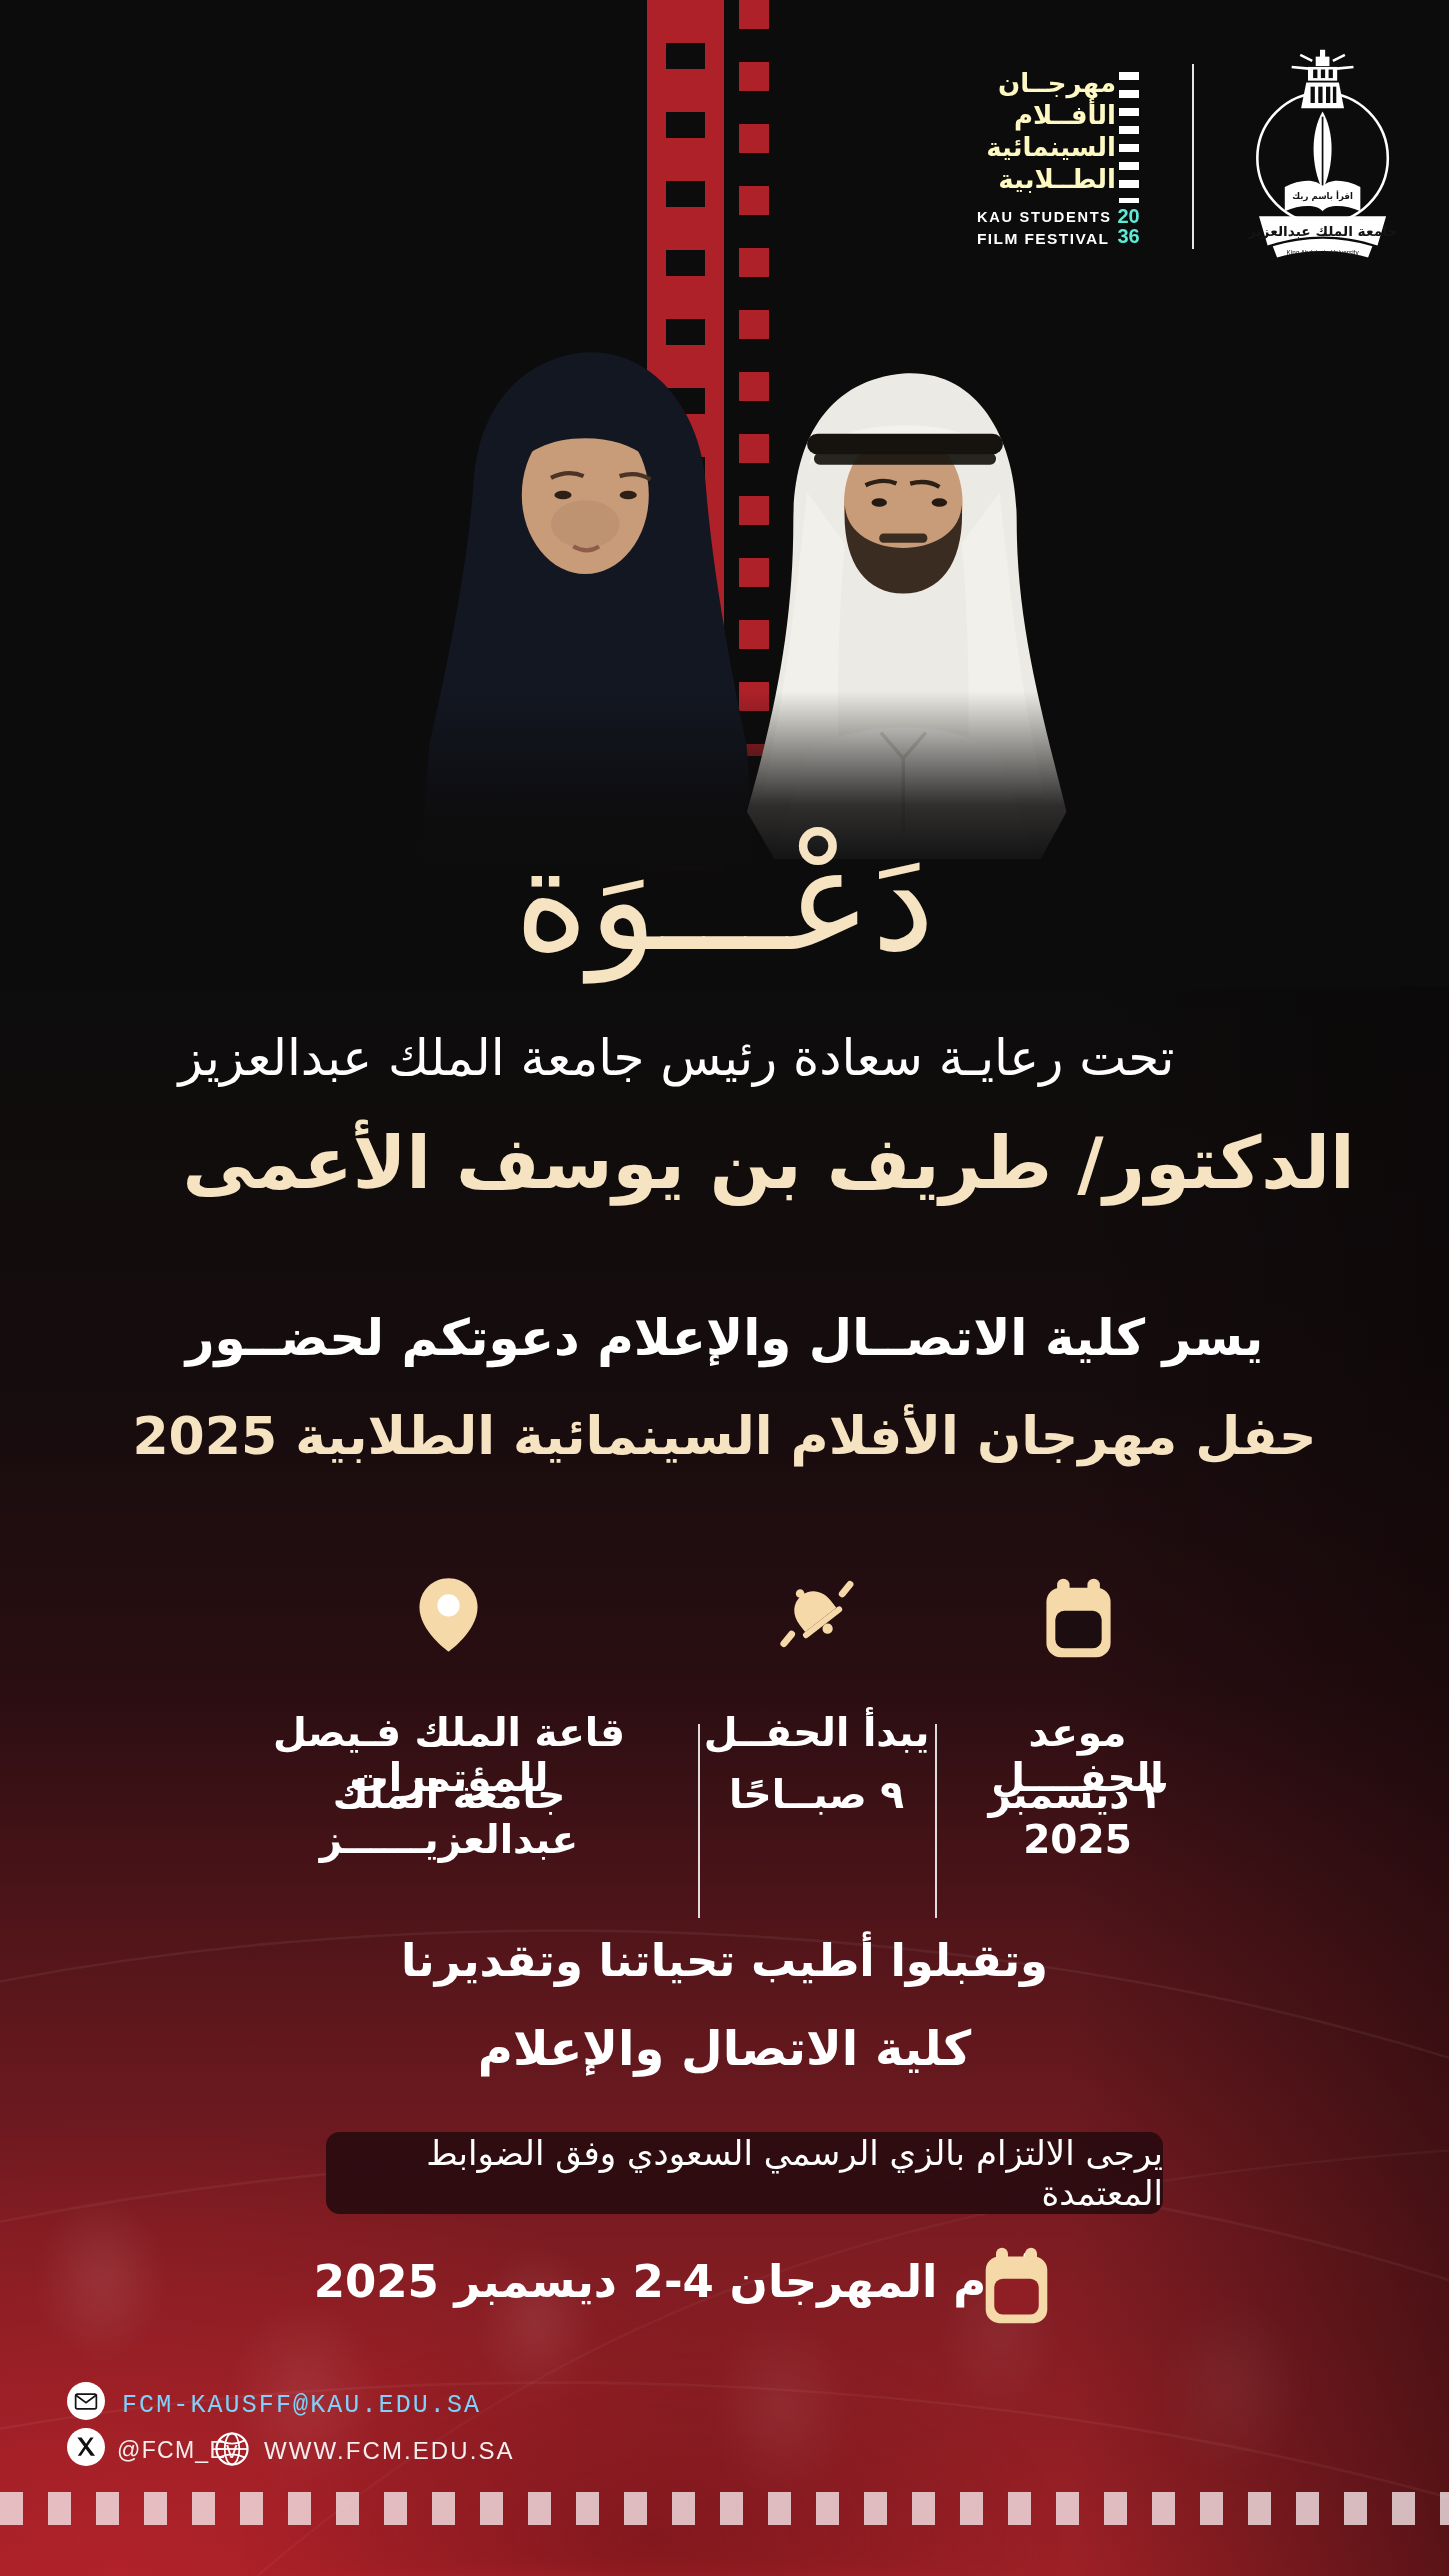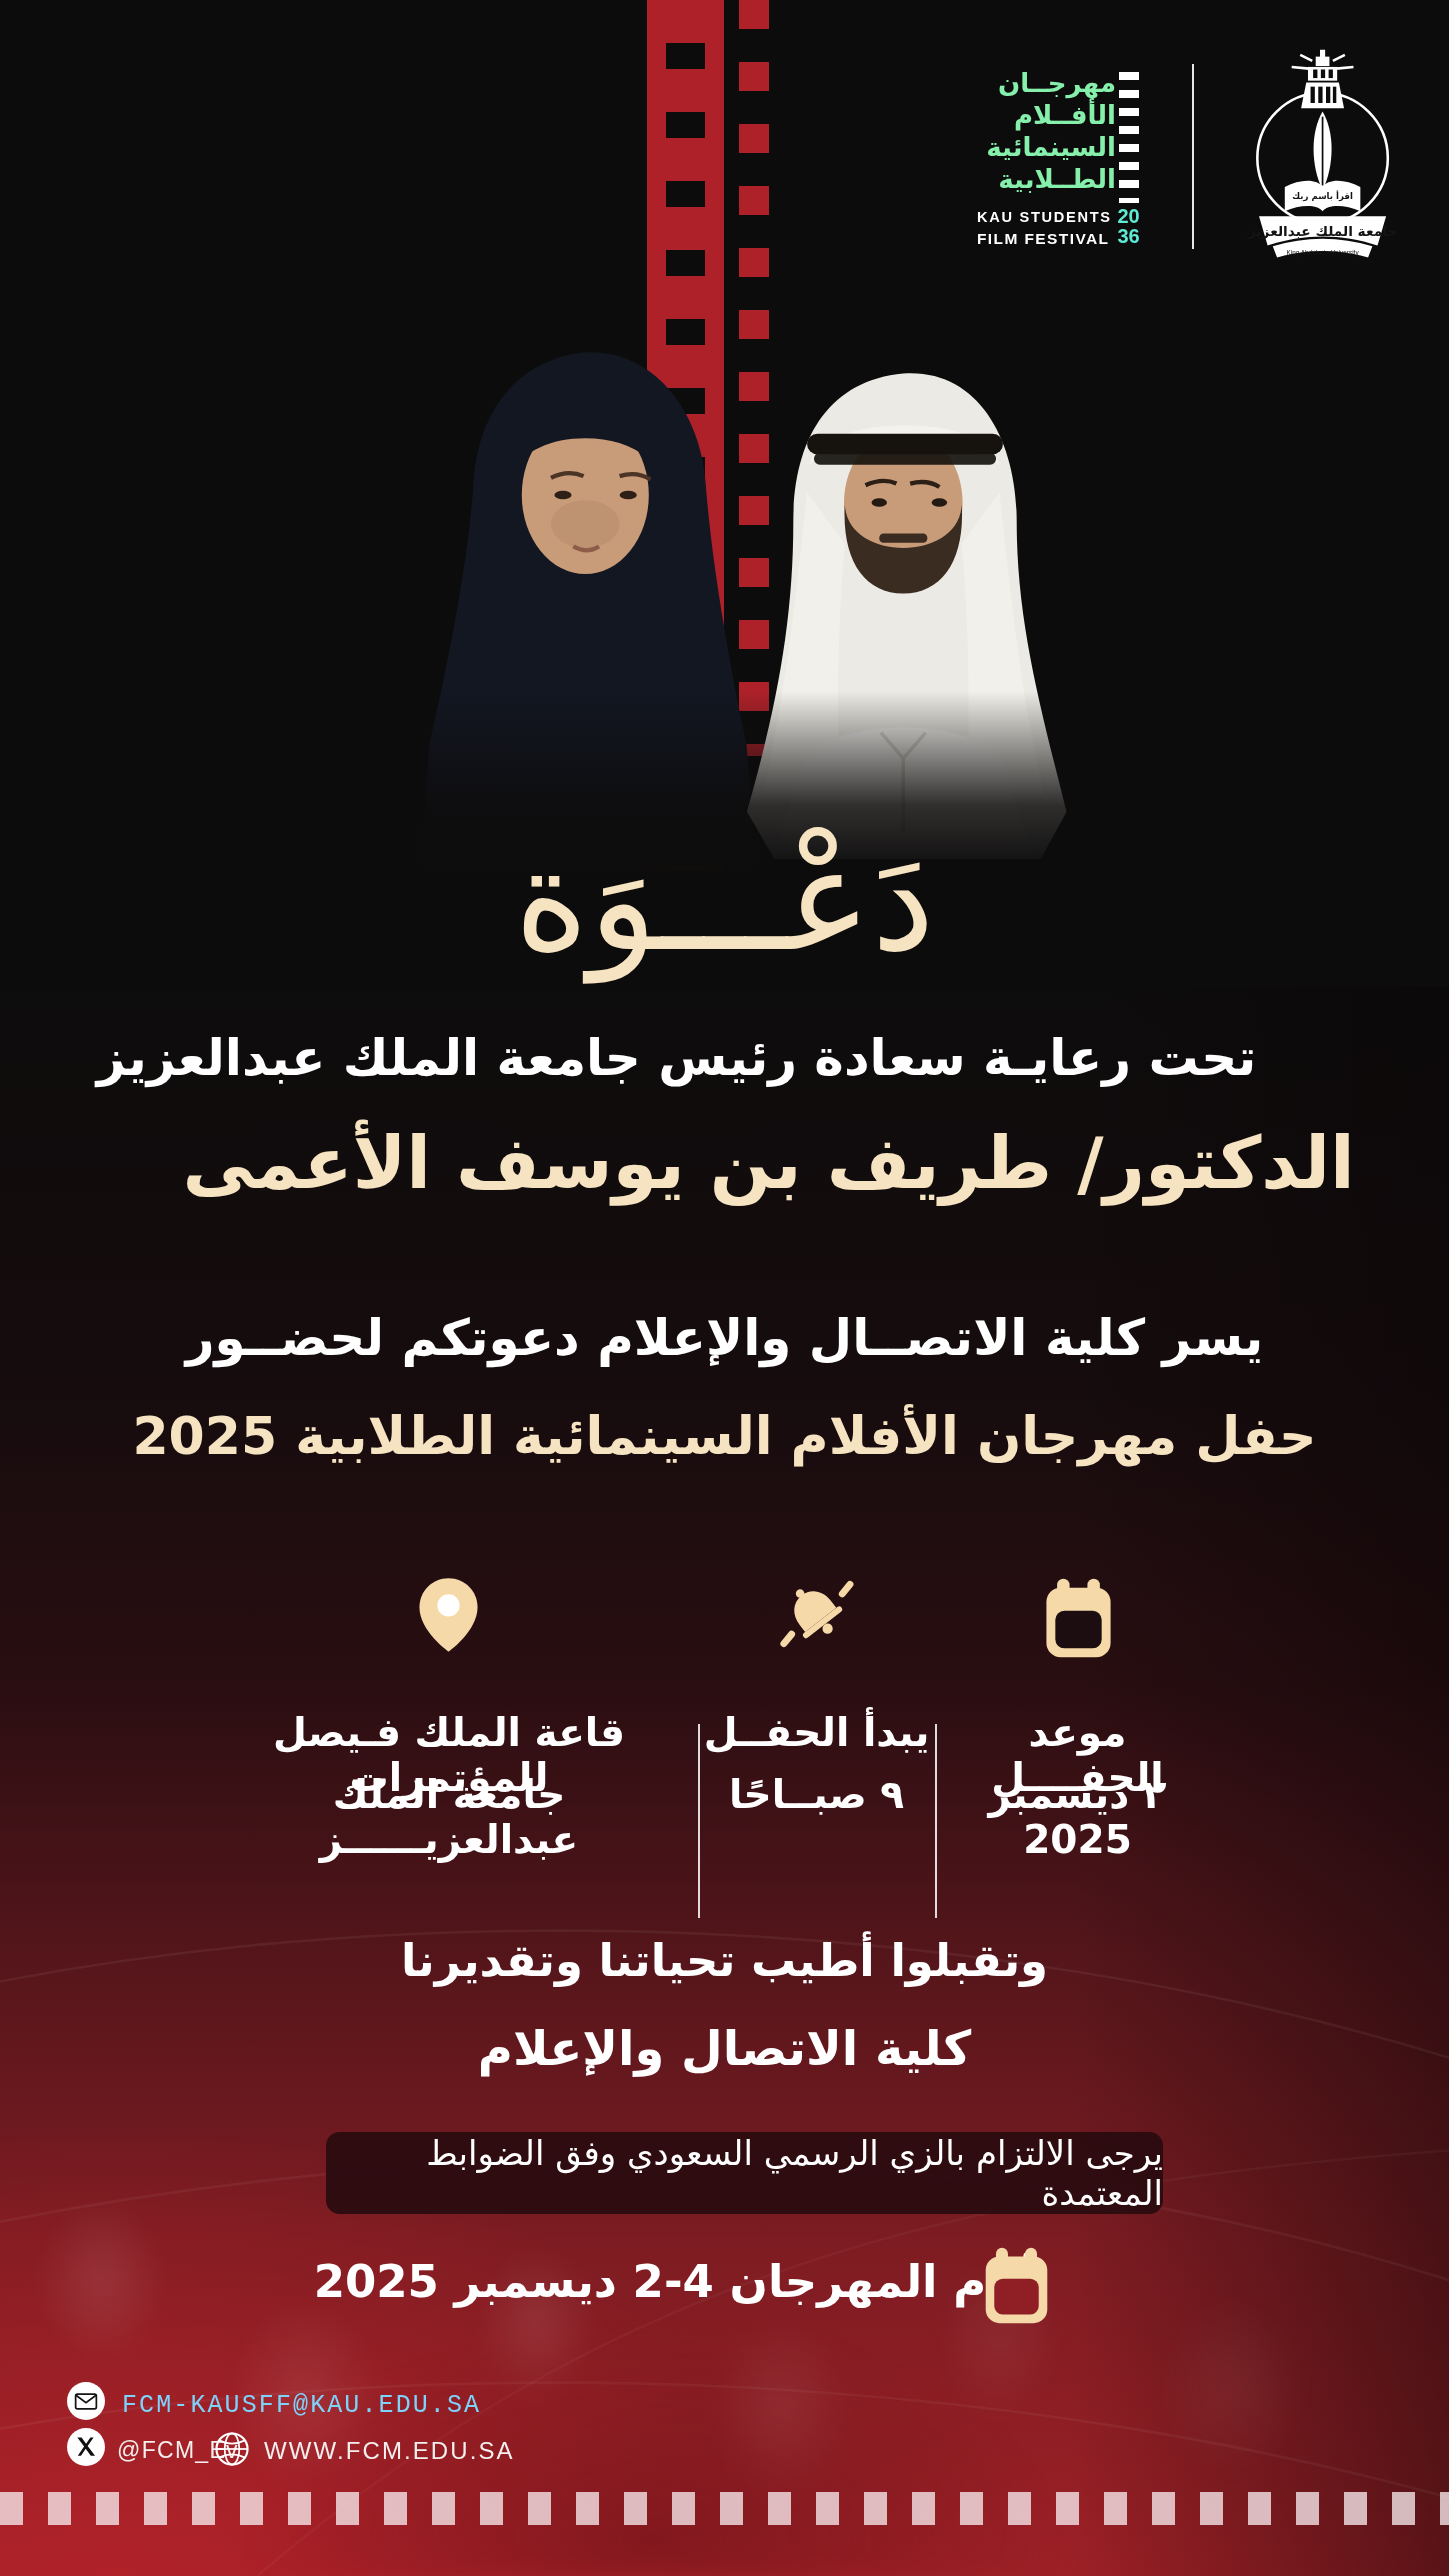--- a/index.html
+++ b/index.html
@@ -39,36 +39,36 @@
     background:repeating-linear-gradient(to bottom, transparent 0 43px, #0d0c0c 43px 69px);}
   .fs-squares{left:739px;top:0;width:30px;height:756px;z-index:2;
     background:repeating-linear-gradient(to bottom, #ae2129 0 29px, transparent 29px 62px);}
   .photo-fade{left:343px;top:691px;width:876px;height:185px;z-index:5;
     background:linear-gradient(to bottom, rgba(13,12,12,0) 0%, rgba(13,12,12,0.85) 62%, #0d0c0c 100%);}
 
   .woman-photo{left:369px;top:342px;z-index:3;}
   .man-photo{left:697px;top:365px;z-index:4;}
 
   
-  .fest-ar{left:979px;top:67px;width:137px;text-align:right;color:#86efac;font-weight:bold;
+  .fest-ar{left:979px;top:67px;width:137px;text-align:right;color:#fef9c3;font-weight:bold;
     font-size:26px;line-height:32px;letter-spacing:1.7px;z-index:6;}
   .fest-latin1{left:977px;top:209px;width:142px;color:#fff;font-weight:bold;font-size:14.6px;
     letter-spacing:1.7px;font-family:"Liberation Sans",sans-serif;z-index:6;}
   .fest-latin2{left:977px;top:230px;width:142px;color:#fff;font-weight:bold;font-size:15.5px;
     letter-spacing:1.4px;font-family:"Liberation Sans",sans-serif;z-index:6;}
   .fest-dashes{left:1119px;top:72px;width:20px;height:131px;z-index:6;
     background:repeating-linear-gradient(to bottom, #fff 0 7.7px, transparent 7.7px 18px);}
   .fest-year{left:1113px;top:206px;width:31px;color:#5eead4;font-weight:bold;font-size:20px;
     line-height:20px;text-align:center;font-family:"Liberation Sans",sans-serif;z-index:6;}
   .logo-divider{left:1192px;top:64px;width:1.7px;height:185px;background:rgba(255,255,255,0.9);z-index:6;}
   .kau-emblem{left:1235px;top:48px;z-index:6;}
 
   
   .daawa{left:0;top:799px;width:1449px;font-size:142px;line-height:1.25;z-index:7;margin-top:12px;}
-  .patronage-intro{left:0;top:1029px;width:1353px;font-size:50px;font-weight:bold;z-index:7;}
+  .patronage-intro{left:0;top:1029px;width:1353px;font-size:50px;font-weight:normal;z-index:7;}
   .patronage-name{left:0;top:1121px;width:1449px;font-size:72px;font-weight:bold;z-index:7;padding-left:44px;}
   .invite-1{left:0;top:1309px;width:1449px;font-size:50px;font-weight:bold;z-index:7;}
   .invite-2{left:0;top:1406px;width:1449px;font-size:52px;font-weight:bold;z-index:7;}
 
   
   .icon-cal{left:1044px;top:1577px;z-index:7;}
   .icon-bell{left:777px;top:1575px;z-index:7;}
   .icon-pin{left:414px;top:1573px;z-index:7;}
   .col-date-label{left:940px;top:1710px;width:275px;font-size:39px;font-weight:bold;z-index:7;}
   .col-date-value{left:940px;top:1772px;width:275px;font-size:39px;font-weight:bold;z-index:7;}

